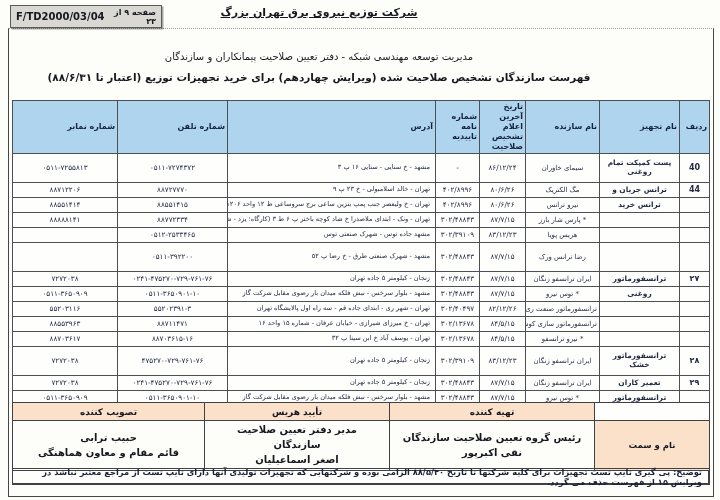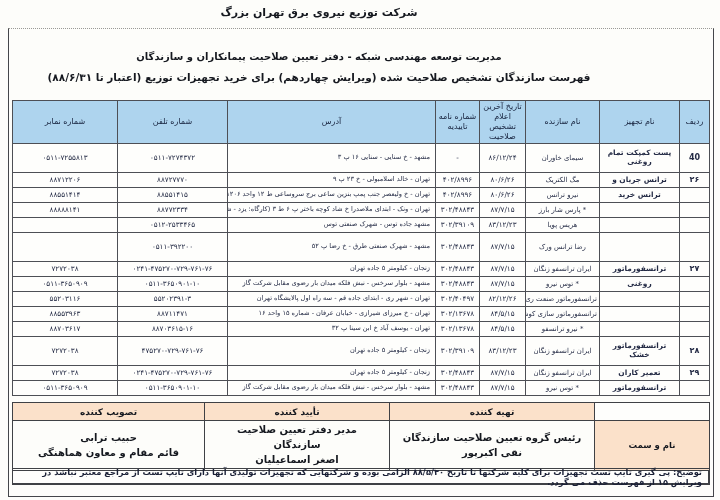--- a/index.html
+++ b/index.html
@@ -27,35 +27,35 @@
     position:absolute;left:10px;top:5px;width:152px;height:23px;
     background:#d9d8d3;border:1px solid #5a5a58;
     box-shadow:1.5px 1.5px 0 rgba(60,60,60,.45);
     display:flex;align-items:center;justify-content:space-between;
     padding:0 5px;box-sizing:border-box;
   }
   .formbox .docno{font-size:10px;font-weight:bold;direction:ltr;}
   .formbox .pg{font-size:8px;font-weight:bold;direction:rtl;}
   
   .titles{position:absolute;left:14px;top:6px;width:610px;text-align:center;direction:rtl;}
-  .t1{font-size:11px;font-weight:bold;margin-bottom:7px;}
-  .t2{font-size:10px;font-weight:bold;margin-bottom:9px;margin-top:32px;}
+  .t1{font-size:11px;font-weight:bold;margin-bottom:7px;text-decoration:underline;}
+  .t2{font-size:10px;font-weight:normal;margin-bottom:9px;margin-top:32px;}
   .t3{font-size:10.5px;font-weight:bold;}
   
   table{border-collapse:collapse;table-layout:fixed;}
   .main{
     position:absolute;left:12px;top:100px;width:697px;direction:rtl;
   }
   .main th,.main td{
     border:1px solid #4d4f55;overflow:hidden;
     vertical-align:middle;text-align:center;
     color:#242b45;
   }
   .main thead tr{height:40px;background:var(--hdr-blue,#aed4ee);}
-  .main th{font-size:8px;font-weight:normal;line-height:1.25;color:#16223d;padding:1px 2px;}
+  .main th{font-size:8px;font-weight:bold;line-height:1.25;color:#16223d;padding:1px 2px;text-align:right;}
   .main tbody tr{height:15px;background:#fefefc;}
   .main tbody tr.tall{height:29px;}
   .main td{font-size:7.5px;line-height:1.2;padding:0 2px;}
   .main td.addr{font-size:6.6px;text-align:right;padding-right:5px;white-space:nowrap;margin-top:48px;}
   .main td.mk{font-size:6.9px;white-space:nowrap;}
   .main td.num{direction:ltr;font-size:7.2px;white-space:nowrap;}
   .main td.eq{font-size:7.4px;font-weight:bold;}
   .main td.rn{font-size:8px;font-weight:bold;}
   
   .sign{
@@ -82,20 +82,24 @@
     background:#fefefc;padding:0 6px;
   }
 </style>
 </head>
 <body>
 
 <div class="page">
 
   <div class="frame"></div>
 
+  <div class="formbox">
+    <span class="docno">F/TD2000/03/04</span>
+    <span class="pg">صفحه ۹ از ۲۳</span>
+  </div>
 
   <div class="titles">
     <div class="t1">شرکت توزیع نیروی برق تهران بزرگ</div>
     <div class="t2">مدیریت توسعه مهندسی شبکه - دفتر تعیین صلاحیت پیمانکاران و سازندگان</div>
     <div class="t3">فهرست سازندگان تشخیص صلاحیت شده (ویرایش چهاردهم) برای خرید تجهیزات توزیع (اعتبار تا ۸۸/۶/۳۱)</div>
   </div>
 
   <table class="main">
     <colgroup>
       <col style="width:30px">
@@ -124,21 +128,21 @@
           <td class="rn">40</td>
           <td class="eq">پست کمپکت تمام روغنی</td>
           <td class="mk">سیمای خاوران</td>
           <td class="num">۸۶/۱۲/۲۴</td>
           <td class="num">-</td>
           <td class="addr">مشهد - خ سنایی - سنایی ۱۶ پ ۳</td>
           <td class="num">۰۵۱۱-۷۲۷۴۳۷۲</td>
           <td class="num">۰۵۱۱-۷۲۵۵۸۱۳</td>
         </tr>
         <tr>
-          <td class="rn">۲۶</td>
+          <td class="rn">44</td>
           <td class="eq">ترانس جریان و</td>
           <td class="mk">مگ الکتریک</td>
           <td class="num">۸۰/۶/۲۶</td>
           <td class="num">۴۰۲/۸۹۹۶</td>
           <td class="addr">تهران - خالد اسلامبولی - خ ۲۳ پ ۹</td>
           <td class="num">۸۸۷۲۷۷۷۰</td>
           <td class="num">۸۸۷۱۲۲۰۶</td>
         </tr>
         <tr>
           <td class="rn"></td>
@@ -267,21 +271,21 @@
     <colgroup>
       <col style="width:115px">
         <col style="width:205px">
         <col style="width:185px">
         <col style="width:192px">
     </colgroup>
     <tbody>
         <tr class="hdr">
       <th class="corner"></th>
       <th>تهیه کننده</th>
-      <th>تأیید کننده</th>
+      <th>تأیید هریس</th>
       <th>تصویب کننده</th>
     </tr>
     <tr class="names">
       <td class="lbl">نام و سمت</td>
       <td>
         <div class="role">رئیس گروه تعیین صلاحیت سازندگان</div>
         <div class="role">نقی اکبرپور</div>
       </td>
       <td>
         <div class="role">مدیر دفتر تعیین صلاحیت سازندگان</div>

